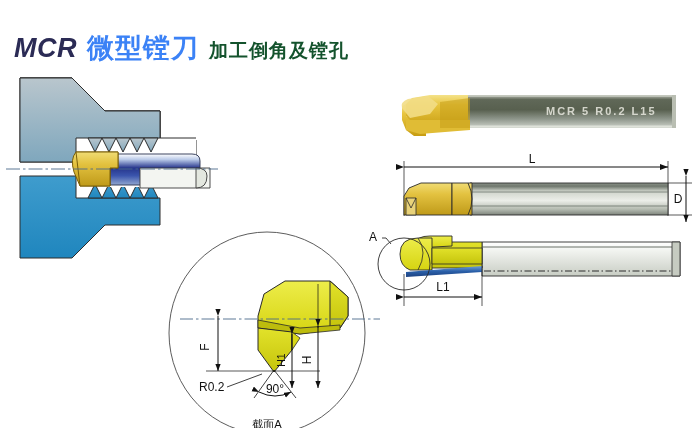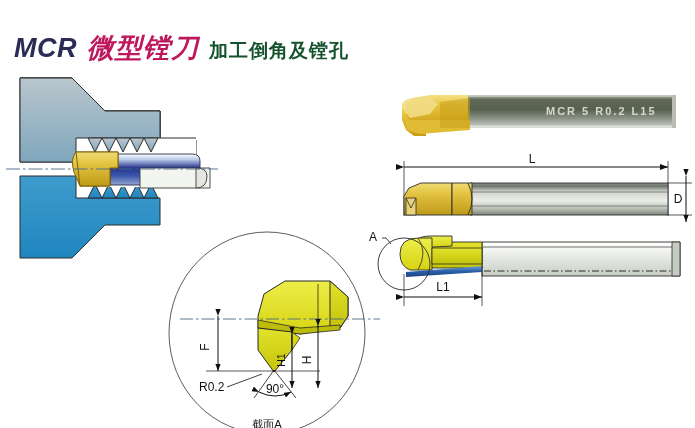--- a/index.html
+++ b/index.html
@@ -6,21 +6,21 @@
   body{
     width:695px;height:428px;position:relative;overflow:hidden;
     font-family:"Liberation Sans","DejaVu Sans",sans-serif;
     background:#ffffff;
   }
   #page{position:absolute;left:0;top:16px;width:695px;height:428px;padding-left:46px;}
 
   
   .title-row{position:absolute;left:14px;top:14px;display:flex;align-items:baseline;gap:10px;white-space:nowrap;}
   .t-code{font-size:27px;font-weight:bold;font-style:italic;color:#2b2b55;letter-spacing:0.5px;}
-  .t-main{font-size:27px;font-weight:bold;font-style:italic;color:#be185d;letter-spacing:1px;}
+  .t-main{font-size:27px;font-weight:bold;color:#3b82f6;letter-spacing:1px;}
   .t-sub{font-size:19px;font-weight:bold;color:#14532d;letter-spacing:1px;}
 
   
   svg.canvas{position:absolute;left:0;top:0;width:695px;height:428px;overflow:visible;}
 
   
   .dimtxt{font-family:"Liberation Sans",sans-serif;font-size:12px;fill:#111;}
   .dimtxt-sm{font-family:"Liberation Sans",sans-serif;font-size:10.5px;fill:#111;}
   .cjk{font-family:"DejaVu Sans","Liberation Sans",sans-serif;font-size:11px;fill:#111;}
   .engrave{font-family:"Liberation Sans",sans-serif;font-size:11px;font-weight:bold;fill:#e9e9e0;opacity:.85;letter-spacing:2px;}

